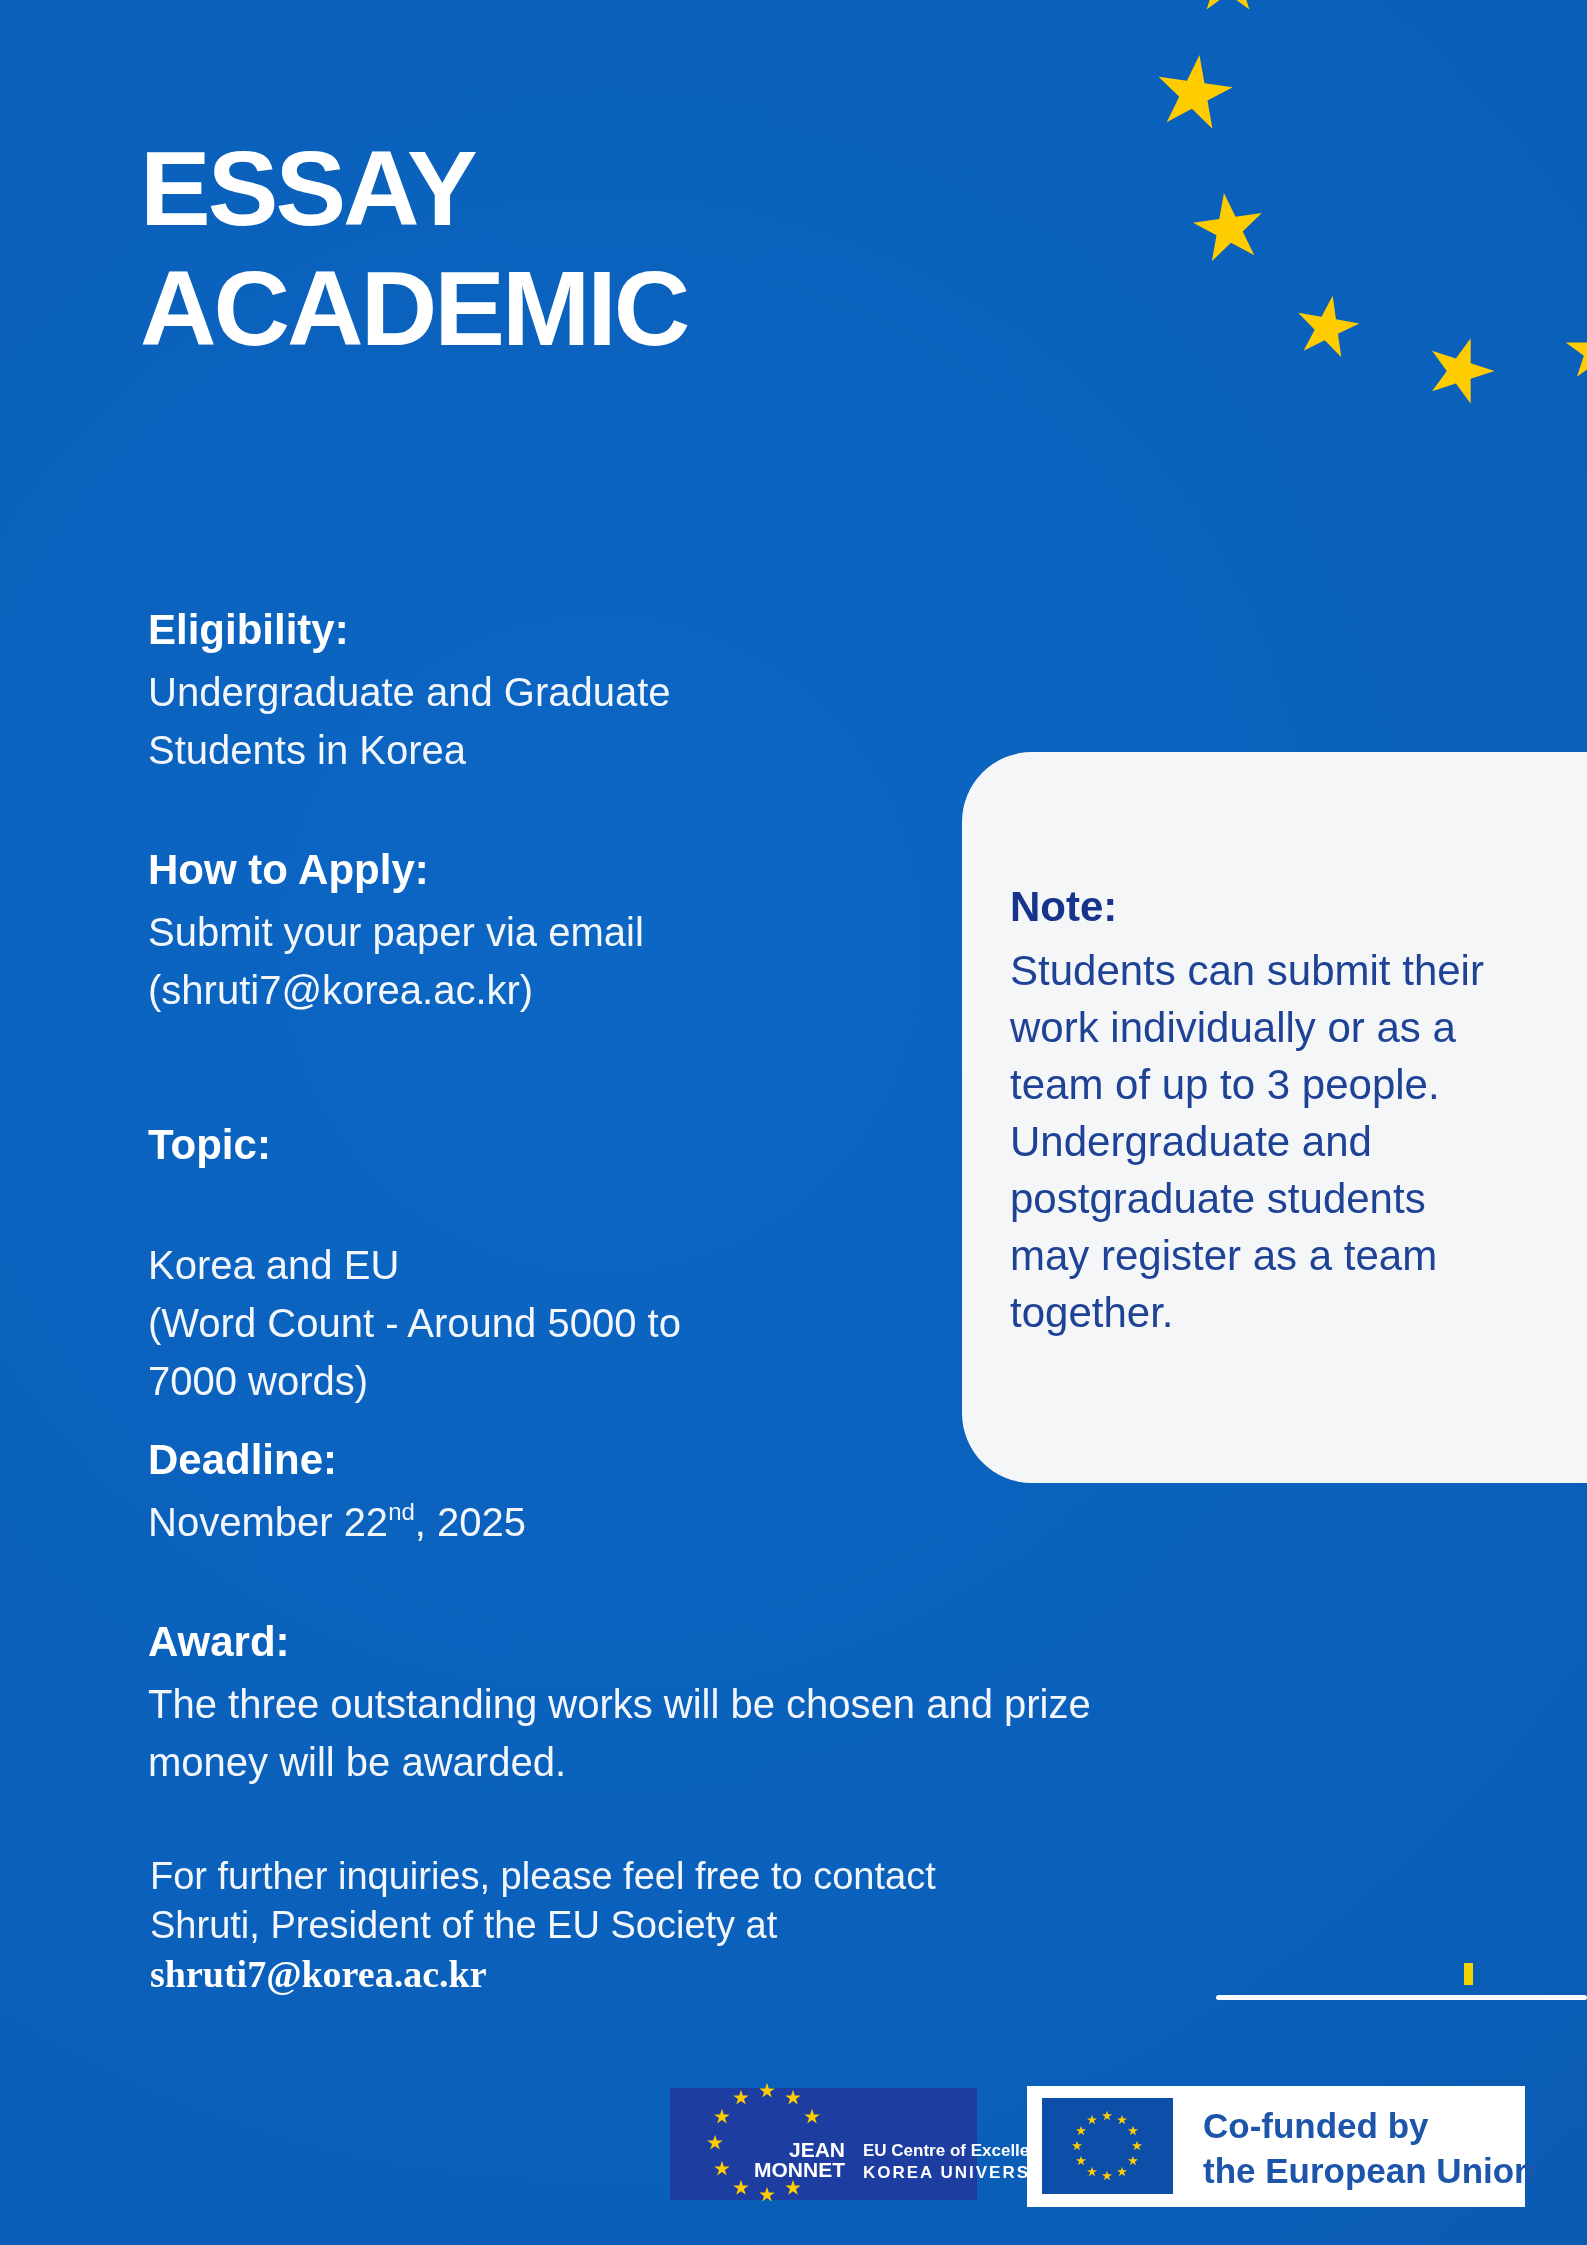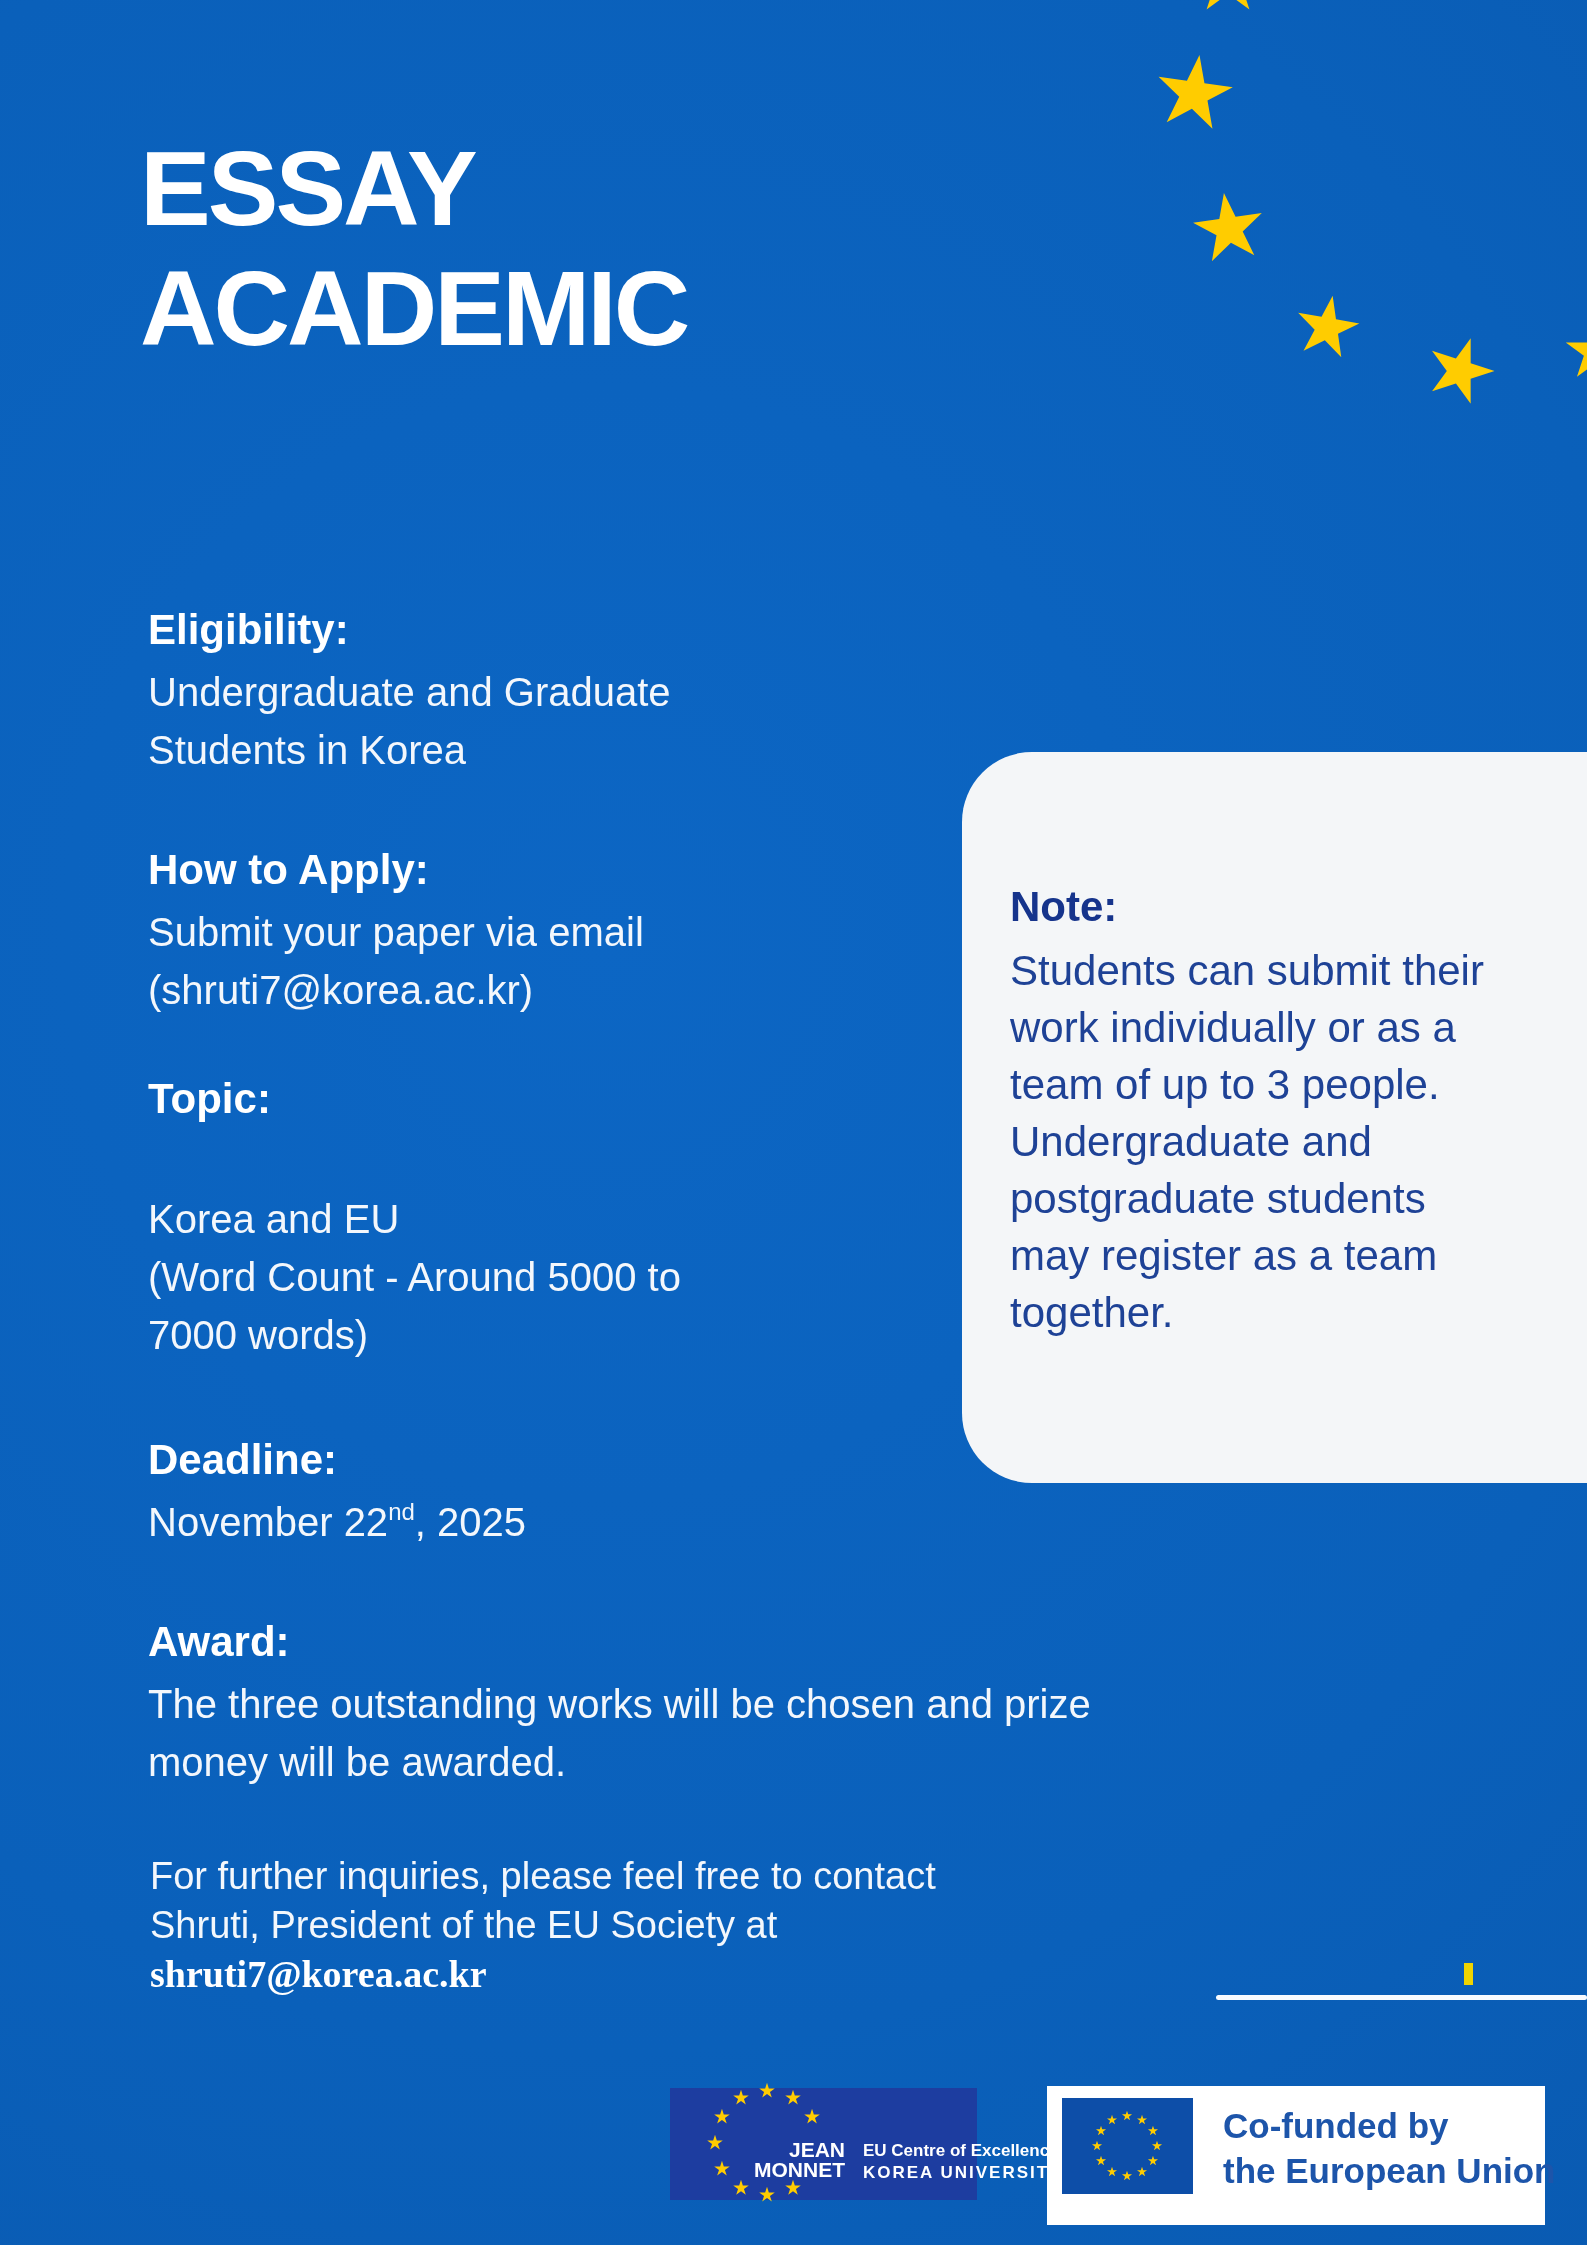--- a/index.html
+++ b/index.html
@@ -30,21 +30,21 @@
   .note-card h2{margin:0 0 10px 0;font-size:42px;line-height:50px;font-weight:700;color:#16348C;}
   .note-card p{margin:0;font-size:42px;line-height:57px;}
   .divider-line{position:absolute;left:1216px;top:1995px;width:371px;height:5px;background:#F8FBFF;border-radius:4px;}
   .yellow-tick{position:absolute;left:1464px;top:1963px;width:9px;height:22px;background:#EFD400;}
   .jm-box{position:absolute;left:670px;top:2088px;width:307px;height:112px;background:#1D3DA0;}
   .jm-circle{position:absolute;left:0;top:0;width:100%;height:100%;}
   .jm-text{position:absolute;left:84px;top:52px;display:flex;gap:18px;}
   .jm-name{text-align:right;color:#ffffff;font-weight:700;font-size:21px;line-height:20px;}
   .jm-desc{color:#ffffff;font-weight:700;font-size:17px;line-height:22px;white-space:nowrap;}
   .jm-desc .ls{letter-spacing:2px;}
-  .cf-box{position:absolute;left:1027px;top:2086px;width:498px;height:139px;background:#ffffff;margin-left:20px;}
+  .cf-box{position:absolute;left:1027px;top:2086px;width:498px;height:121px;background:#ffffff;}
   .eu-flag{position:absolute;left:15px;top:12px;width:131px;height:96px;background:#0D4EA8;}
   .cf-text{position:absolute;left:176px;top:17px;color:#1D55AA;font-size:35px;font-weight:700;line-height:45px;white-space:nowrap;}
 </style>
 </head>
 <body>
 
 <div class="page">
 
   <div class="star" style="left:1190px;top:-58px;width:76px;height:76px;"></div>
   <div class="star" style="left:1153px;top:53px;width:82px;height:82px;transform:rotate(8deg);"></div>
@@ -63,21 +63,21 @@
     <p><span>Undergraduate and Graduate</span><br>
     <span>Students in Korea</span></p>
   </div>
 
   <div class="sec" style="top:845px;">
     <h2>How to Apply:</h2>
     <p><span>Submit your paper via email</span><br>
     <span>(shruti7@korea.ac.kr)</span></p>
   </div>
 
-  <div class="sec" style="top:1074px;">
+  <div class="sec" style="top:1120px;">
     <h2>Topic:</h2>
     <p><br>
     <span>Korea and EU</span><br>
     <span>(Word Count - Around 5000 to</span><br>
     <span>7000 words)</span></p>
   </div>
 
   <div class="sec" style="top:1435px;">
     <h2>Deadline:</h2>
     <p><span>November 22</span><span class="sup">nd</span><span>, 2025</span></p>

